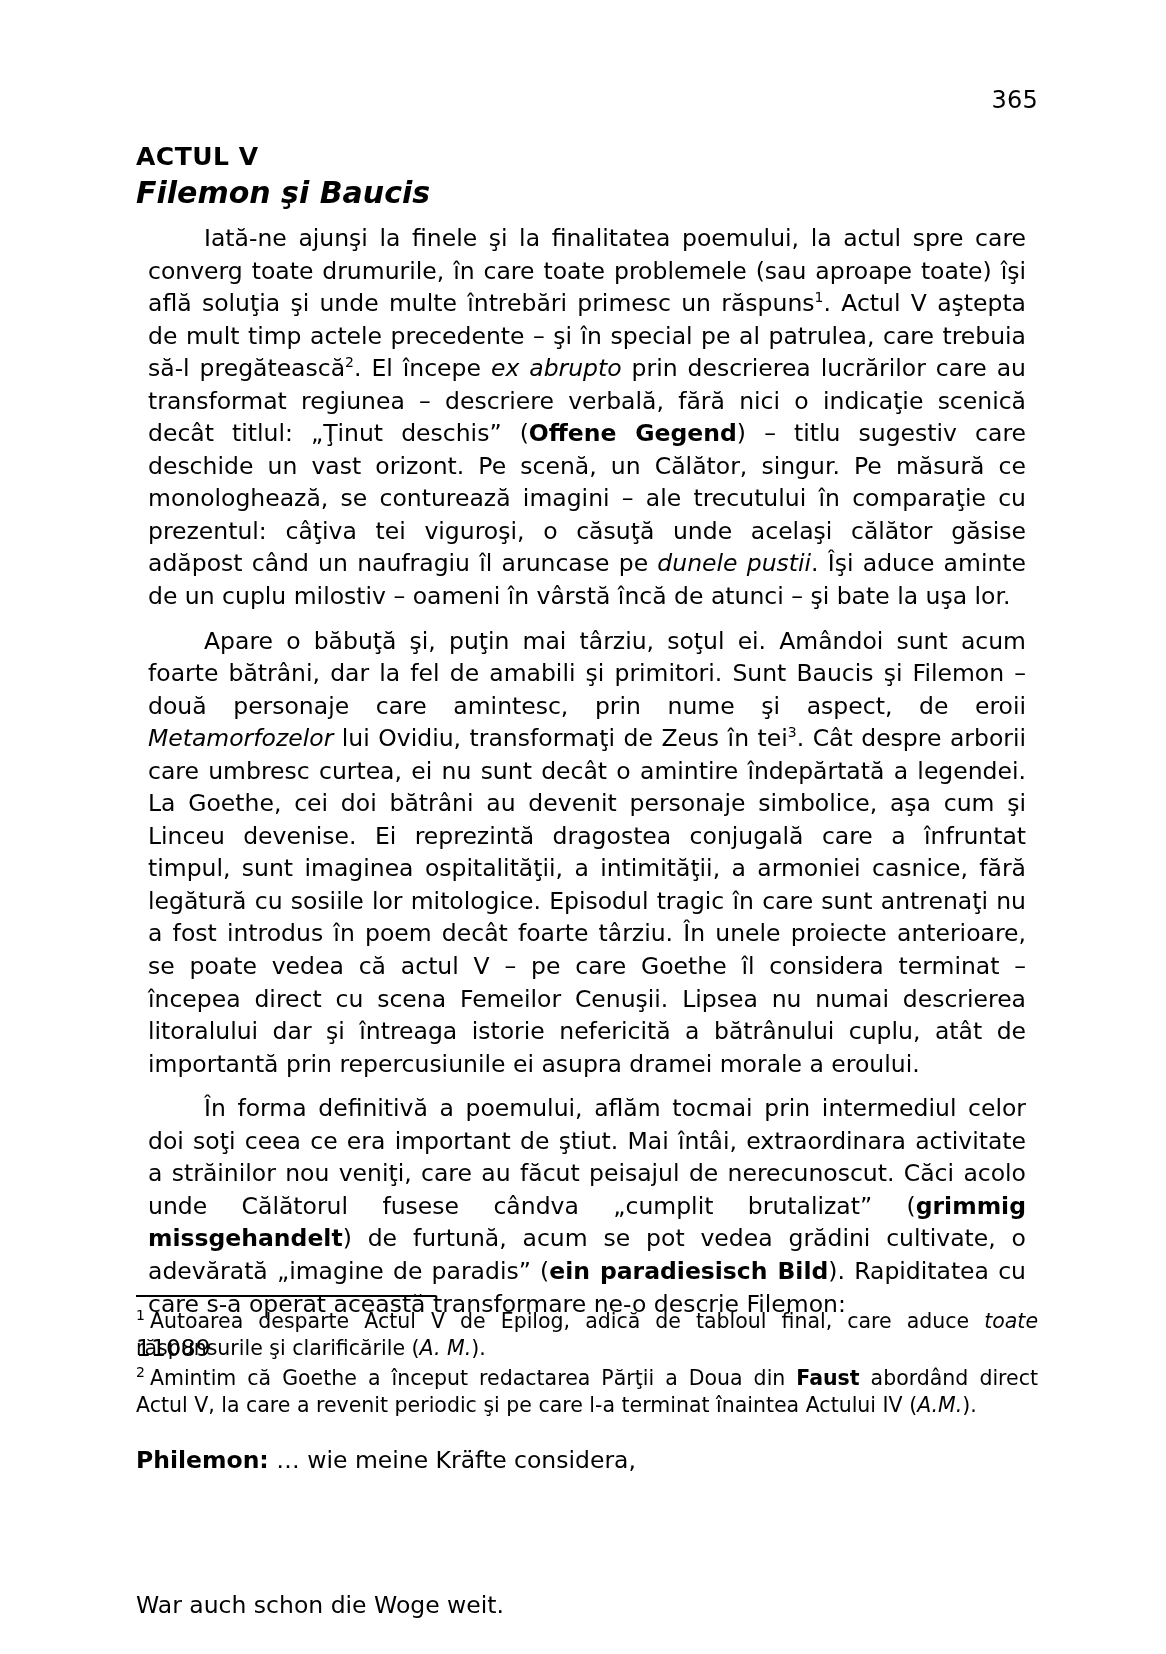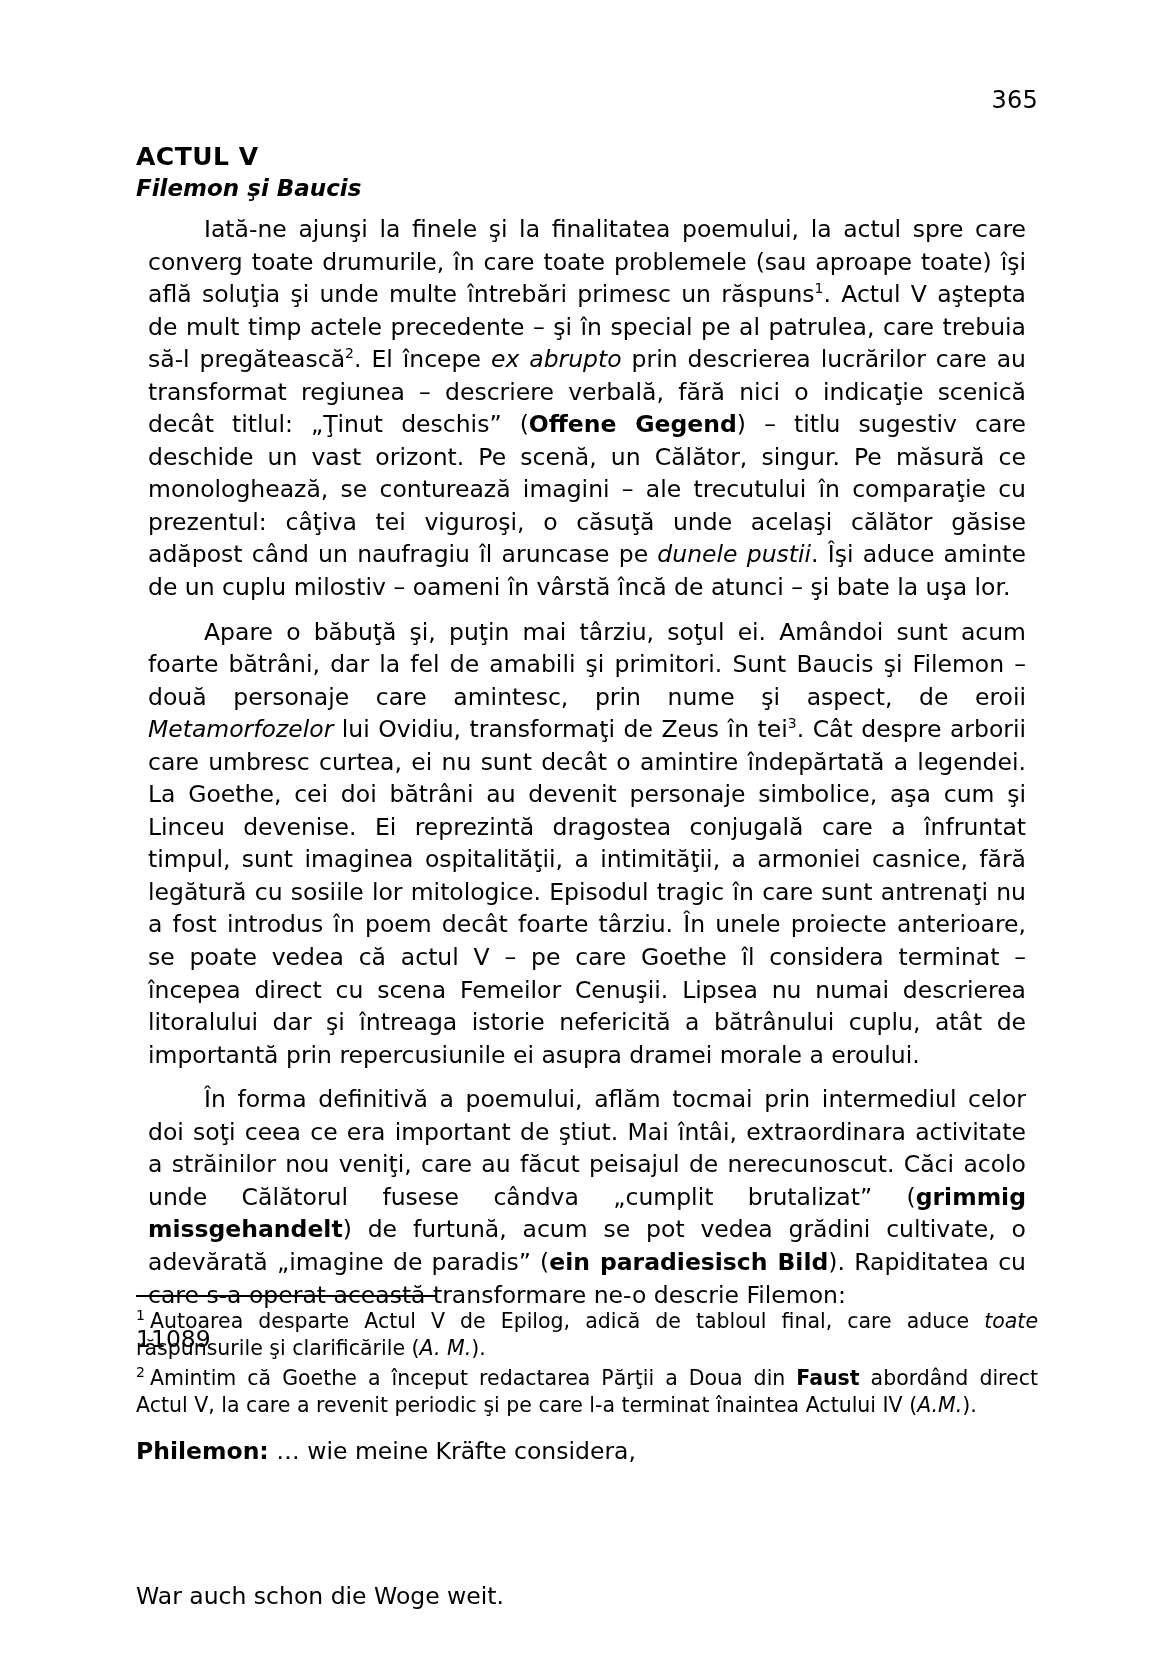--- a/index.html
+++ b/index.html
@@ -37,21 +37,21 @@
   }
   .act-title {
     text-align: left;
     font-size: 25px;
     font-weight: bold;
     letter-spacing: 0.5px;
     margin: 0 0 4px 0;
     padding-right: 36px;
   }
   .subtitle {
-    font-size: 23px;
+    font-size: 30px;
     font-weight: bold;
     font-style: italic;
     margin: 4px 0 6px 0;
   }
   p.body-par {
     font-size: 23.5px;
     line-height: 1.385;
     text-align: justify;
     text-justify: inter-word;
     margin: 12px;

